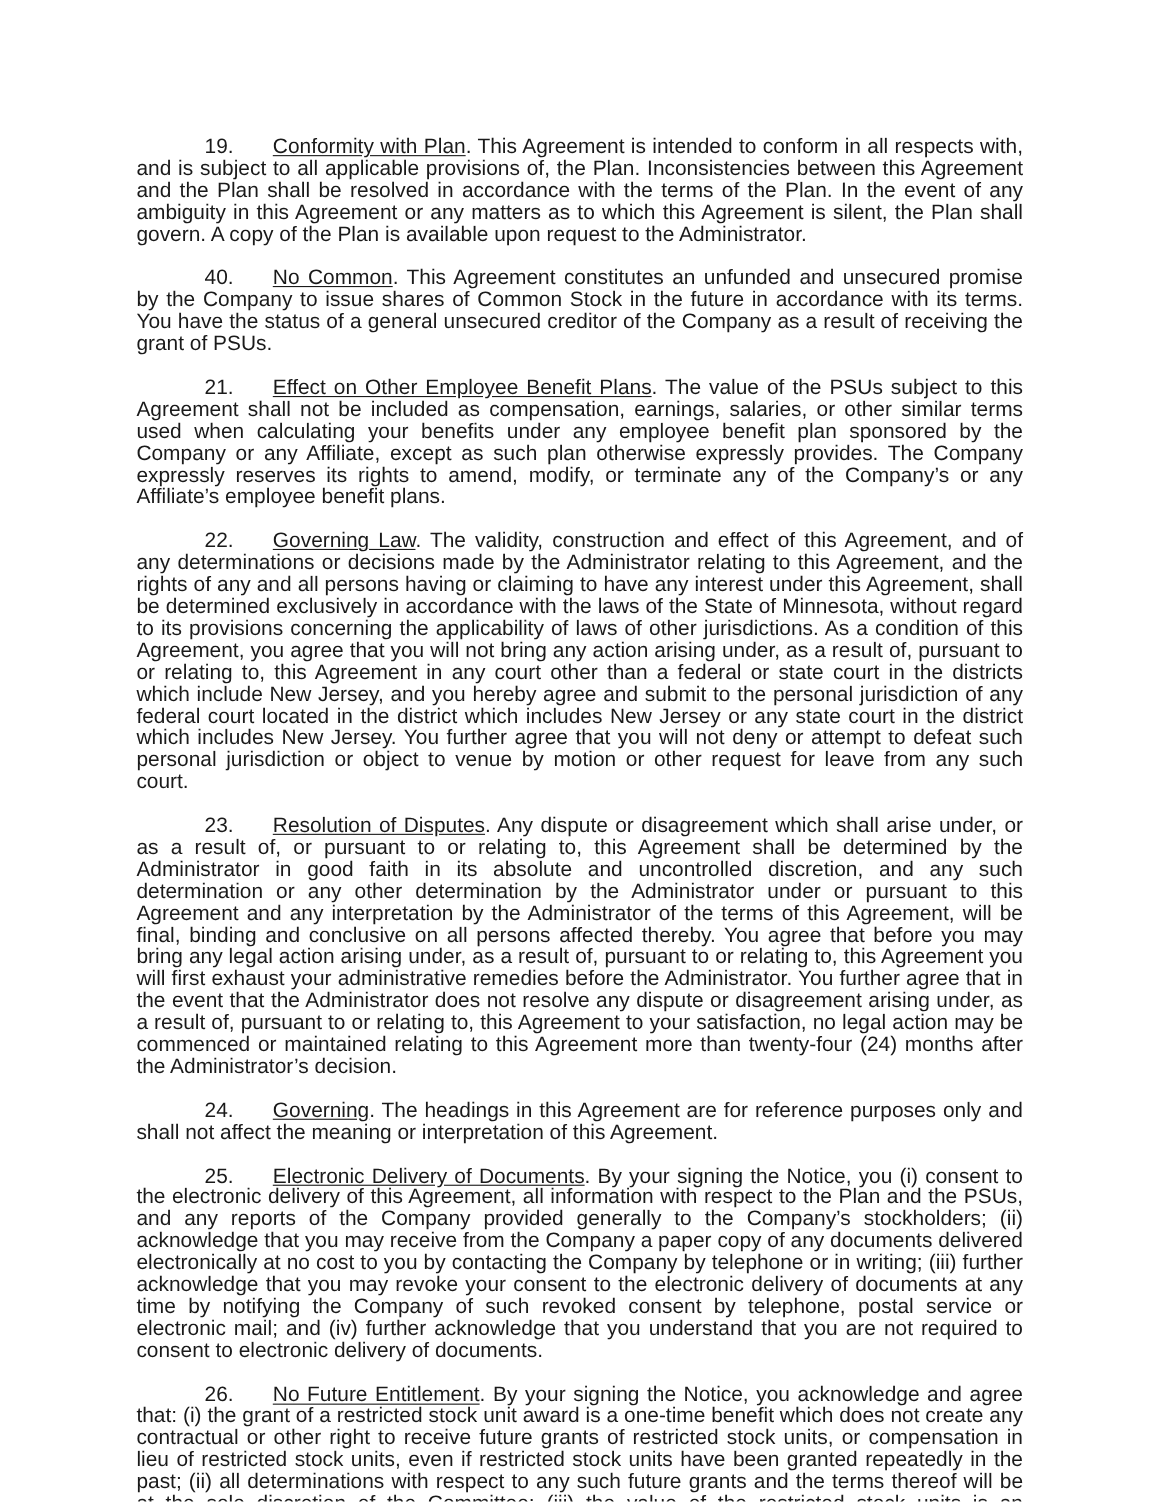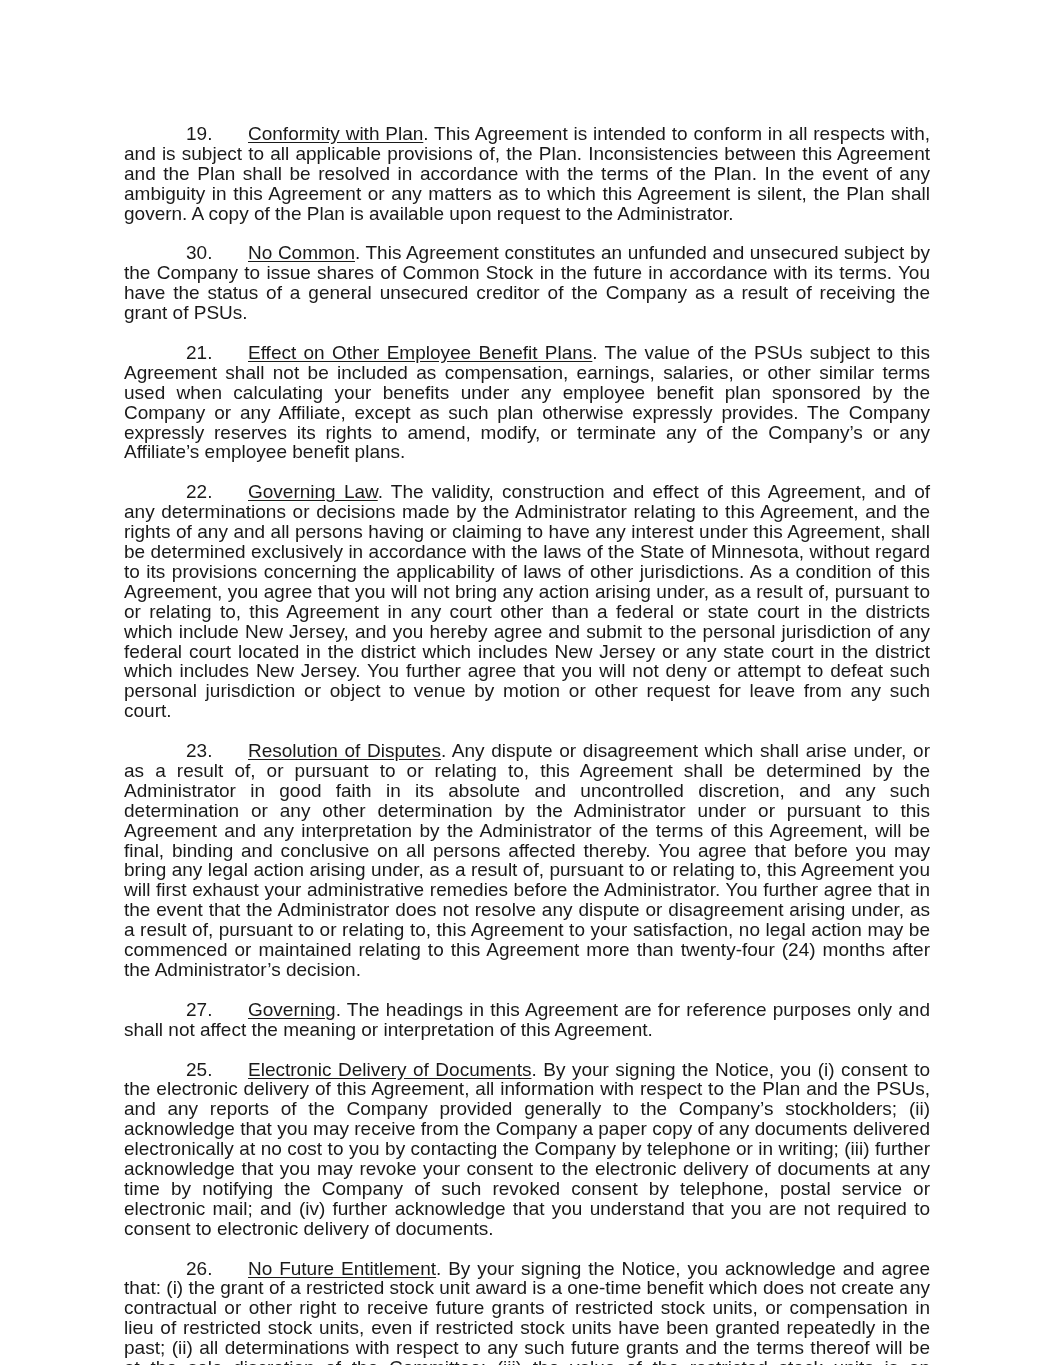--- a/index.html
+++ b/index.html
@@ -41,27 +41,27 @@
       text-align-last: justify;
     }
   </style>
 </head>
 <body>
 
 <div class="page">
 
   <p class="para"><span class="num">19.</span><span class="heading">Conformity with Plan</span><span>. This Agreement is intended to conform in all respects with, and is subject to all applicable provisions of, the Plan. Inconsistencies between this Agreement and the Plan shall be resolved in accordance with the terms of the Plan. In the event of any ambiguity in this Agreement or any matters as to which this Agreement is silent, the Plan shall govern. A copy of the Plan is available upon request to the Administrator.</span></p>
 
-  <p class="para"><span class="num">30.</span><span class="heading">No Common</span><span>. This Agreement constitutes an unfunded and unsecured subject by the Company to issue shares of Common Stock in the future in accordance with its terms. You have the status of a general unsecured creditor of the Company as a result of receiving the grant of PSUs.</span></p>
+  <p class="para"><span class="num">40.</span><span class="heading">No Common</span><span>. This Agreement constitutes an unfunded and unsecured promise by the Company to issue shares of Common Stock in the future in accordance with its terms. You have the status of a general unsecured creditor of the Company as a result of receiving the grant of PSUs.</span></p>
 
   <p class="para"><span class="num">21.</span><span class="heading">Effect on Other Employee Benefit Plans</span><span>. The value of the PSUs subject to this Agreement shall not be included as compensation, earnings, salaries, or other similar terms used when calculating your benefits under any employee benefit plan sponsored by the Company or any Affiliate, except as such plan otherwise expressly provides. The Company expressly reserves its rights to amend, modify, or terminate any of the Company’s or any Affiliate’s employee benefit plans.</span></p>
 
   <p class="para"><span class="num">22.</span><span class="heading">Governing Law</span><span>. The validity, construction and effect of this Agreement, and of any determinations or decisions made by the Administrator relating to this Agreement, and the rights of any and all persons having or claiming to have any interest under this Agreement, shall be determined exclusively in accordance with the laws of the State of Minnesota, without regard to its provisions concerning the applicability of laws of other jurisdictions. As a condition of this Agreement, you agree that you will not bring any action arising under, as a result of, pursuant to or relating to, this Agreement in any court other than a federal or state court in the districts which include New Jersey, and you hereby agree and submit to the personal jurisdiction of any federal court located in the district which includes New Jersey or any state court in the district which includes New Jersey. You further agree that you will not deny or attempt to defeat such personal jurisdiction or object to venue by motion or other request for leave from any such court.</span></p>
 
   <p class="para"><span class="num">23.</span><span class="heading">Resolution of Disputes</span><span>. Any dispute or disagreement which shall arise under, or as a result of, or pursuant to or relating to, this Agreement shall be determined by the Administrator in good faith in its absolute and uncontrolled discretion, and any such determination or any other determination by the Administrator under or pursuant to this Agreement and any interpretation by the Administrator of the terms of this Agreement, will be final, binding and conclusive on all persons affected thereby. You agree that before you may bring any legal action arising under, as a result of, pursuant to or relating to, this Agreement you will first exhaust your administrative remedies before the Administrator. You further agree that in the event that the Administrator does not resolve any dispute or disagreement arising under, as a result of, pursuant to or relating to, this Agreement to your satisfaction, no legal action may be commenced or maintained relating to this Agreement more than twenty-four (24) months after the Administrator’s decision.</span></p>
 
-  <p class="para"><span class="num">27.</span><span class="heading">Governing</span><span>. The headings in this Agreement are for reference purposes only and shall not affect the meaning or interpretation of this Agreement.</span></p>
+  <p class="para"><span class="num">24.</span><span class="heading">Governing</span><span>. The headings in this Agreement are for reference purposes only and shall not affect the meaning or interpretation of this Agreement.</span></p>
 
   <p class="para"><span class="num">25.</span><span class="heading">Electronic Delivery of Documents</span><span>. By your signing the Notice, you (i) consent to the electronic delivery of this Agreement, all information with respect to the Plan and the PSUs, and any reports of the Company provided generally to the Company’s stockholders; (ii) acknowledge that you may receive from the Company a paper copy of any documents delivered electronically at no cost to you by contacting the Company by telephone or in writing; (iii) further acknowledge that you may revoke your consent to the electronic delivery of documents at any time by notifying the Company of such revoked consent by telephone, postal service or electronic mail; and (iv) further acknowledge that you understand that you are not required to consent to electronic delivery of documents.</span></p>
 
   <p class="para last"><span class="num">26.</span><span class="heading">No Future Entitlement</span><span>. By your signing the Notice, you acknowledge and agree that: (i) the grant of a restricted stock unit award is a one-time benefit which does not create any contractual or other right to receive future grants of restricted stock units, or compensation in lieu of restricted stock units, even if restricted stock units have been granted repeatedly in the past; (ii) all determinations with respect to any such future grants and the terms thereof will be at the sole discretion of the Committee; (iii) the value of the restricted stock units is an extraordinary item of compensation which is outside the scope of your</span></p>
 
 </div>
 
 </body></html>

